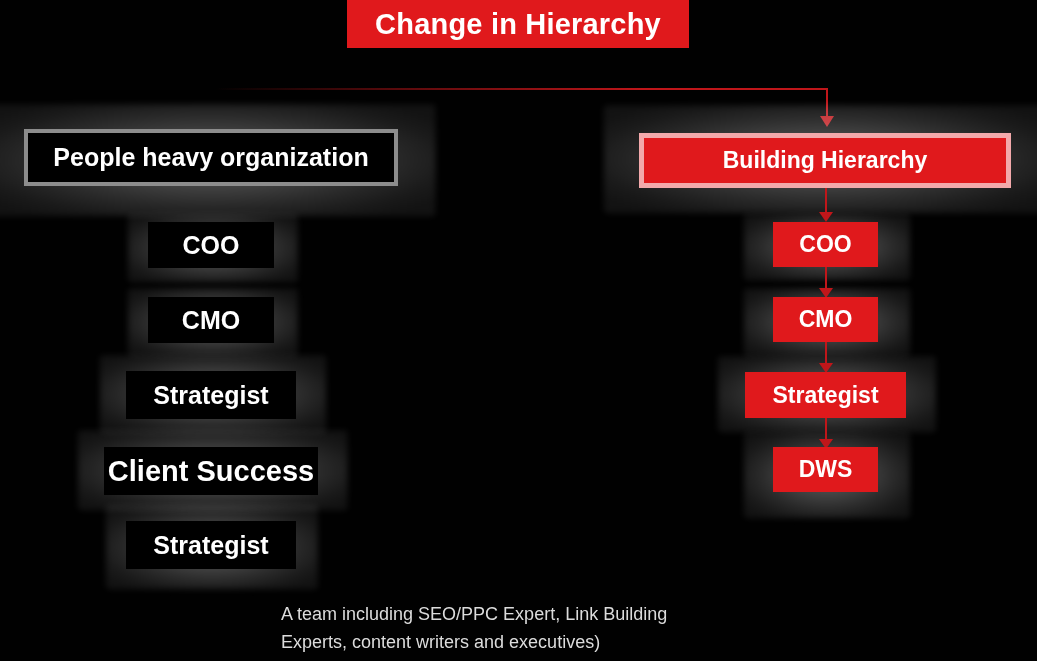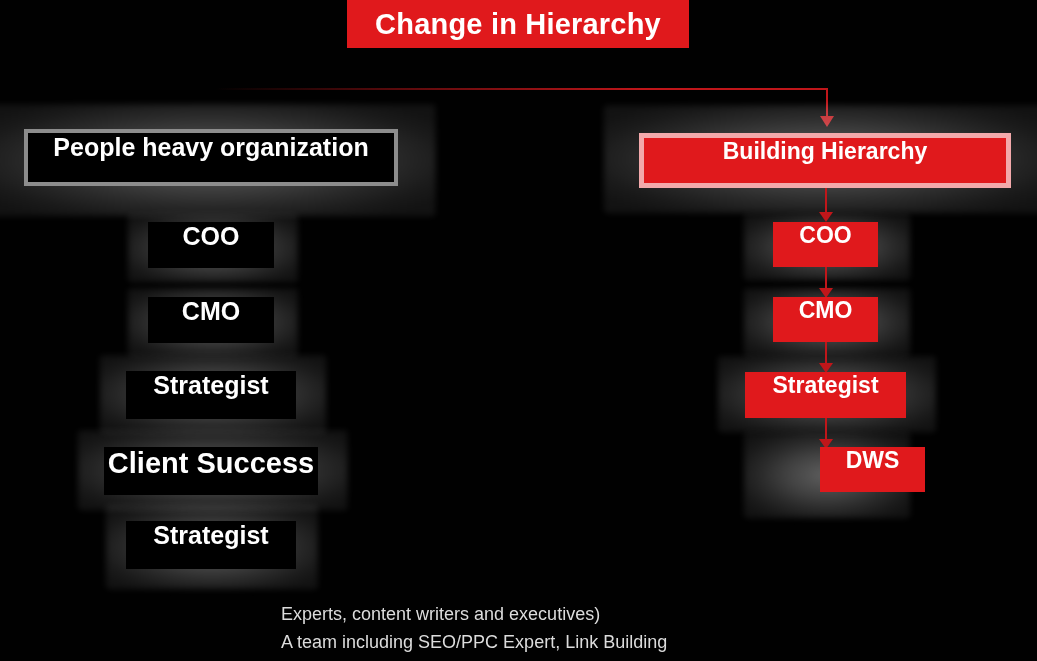--- a/index.html
+++ b/index.html
@@ -92,20 +92,21 @@
     mix-blend-mode: screen;
     background-image:
       repeating-linear-gradient(0deg, rgba(255,255,255,0.10) 0px, rgba(255,255,255,0.10) 1px, rgba(0,0,0,0) 1px, rgba(0,0,0,0) 2px),
       repeating-linear-gradient(90deg, rgba(255,255,255,0.10) 0px, rgba(255,255,255,0.10) 1px, rgba(0,0,0,0) 1px, rgba(0,0,0,0) 3px);
   }
 
   
   .node {
     position: absolute;
     display: flex;
+    align-items: center;
     justify-content: center;
     box-sizing: border-box;
     white-space: nowrap;
   }
   .node-dark {
     background: #000000;
     color: #ffffff;
     font-weight: bold;
   }
   .node-dark.head {
@@ -221,22 +222,22 @@
   <div class="arrow-line" style="left:825px; top:342px; height:28px;"></div>
   <div class="arrow-head" style="left:819px; top:363px;"></div>
 
   <div class="node node-red" style="left:745px; top:372px; width:161px; height:46px; font-size:23px;">
     <span>Strategist</span>
   </div>
 
   <div class="arrow-line" style="left:825px; top:418px; height:28px;"></div>
   <div class="arrow-head" style="left:819px; top:439px;"></div>
 
-  <div class="node node-red" style="left:773px; top:447px; width:105px; height:45px; font-size:23px;margin-left:47px;">
+  <div class="node node-red" style="left:773px; top:447px; width:105px; height:45px; font-size:23px;">
     <span>DWS</span>
   </div>
 
   <div class="caption">
+    <span class="cap-line">A team including SEO/PPC Expert, Link Building</span>
     <span class="cap-line">Experts, content writers and executives)</span>
-    <span class="cap-line">A team including SEO/PPC Expert, Link Building</span>
   </div>
 
 </div>
 
 </body></html>

